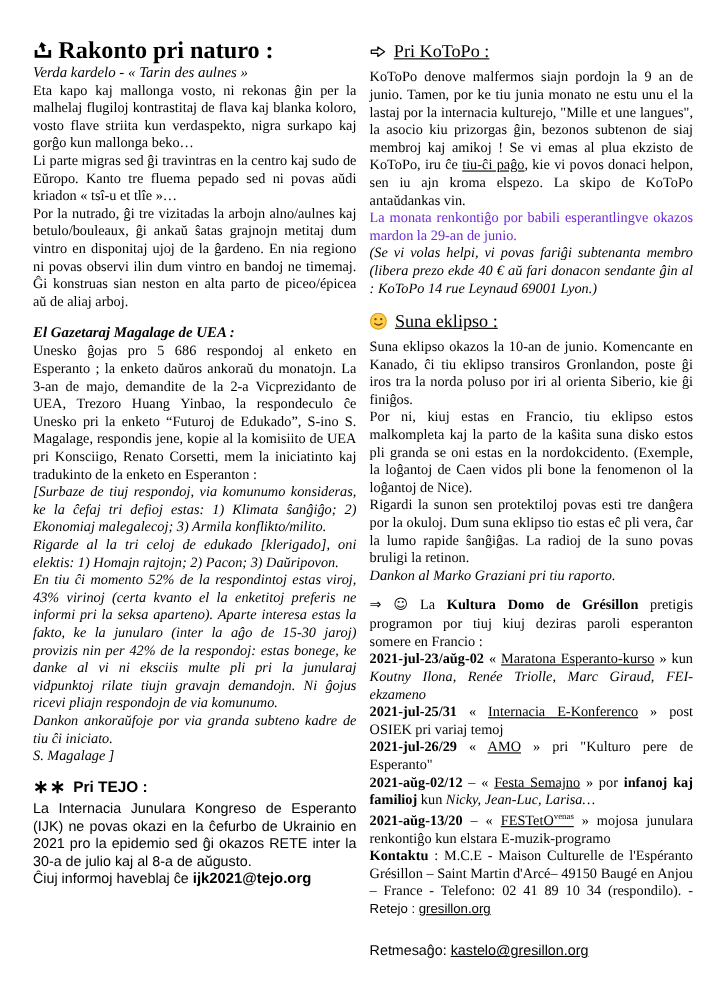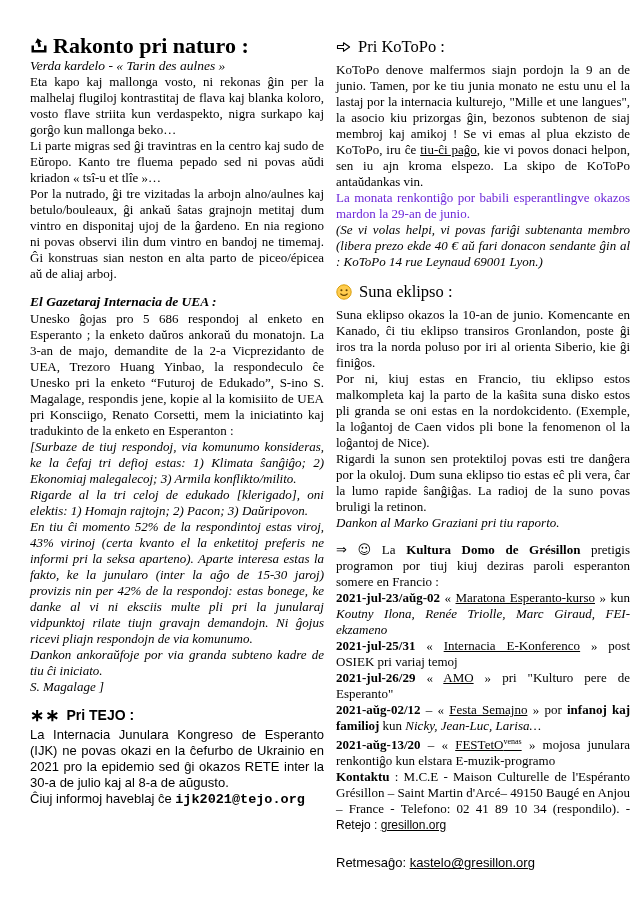--- a/index.html
+++ b/index.html
@@ -11,32 +11,32 @@
   .col-right { left:336px; }
 
   p.body { font-size:13px; line-height:16px; text-align:justify; }
   p.sub-italic { font-size:13.5px; line-height:17px; font-style:italic; }
   .italic { font-style:italic; }
   .maroon { color:#6d28d9; }
   .sans { font-family:"Liberation Sans", sans-serif; font-size:12.5px; line-height:17px; }
   .sans-small { font-family:"Liberation Sans", sans-serif; font-size:12px;margin-top:22px; }
 
   h2.h-nature { font-size:22px; font-weight:bold; line-height:20px; margin-bottom:1px; display:flex; align-items:center; gap:5px; }
-  h2.h-big { font-size:16.5px; font-weight:normal; line-height:22px; margin-bottom:4px; display:flex; align-items:center; gap:7px; }
+  h2.h-big { font-size:16.5px; font-weight:normal; line-height:22px; margin-bottom:4px; display:flex; align-items:center; gap:7px;text-decoration:underline; }
   h3.h-uea { font-size:13.5px; font-weight:bold; font-style:italic; line-height:17px; margin-bottom:1px; }
   h3.h-tejo { font-family:"Liberation Sans", sans-serif; font-size:14px; font-weight:bold; line-height:18px; margin-bottom:3px; display:flex; align-items:center; gap:6px; }
   .stars { font-size:17px; letter-spacing:1px; line-height:14px; position:relative; top:1px; }
 
   section.sec { margin-bottom:11px; }
   section.sec-last { margin-bottom:0; }
   .gap-top { margin-top:3px; }
 
   a.link { color:#000000; text-decoration:underline; cursor:pointer; }
   a.link sup { font-size:8px; }
-  .email { font-weight:bold; font-family:Liberation Mono, monospace; font-size:13.5px; }
+  .email { font-weight:bold; font-family:Liberation Sans, sans-serif; font-size:13.5px; }
 
   .icon-box { display:inline-flex; flex:none; }
   .arrow-char { font-family:"DejaVu Sans", sans-serif; font-size:13px; }
   .smiley-char { font-family:"DejaVu Sans", sans-serif; font-size:13px; }
 </style>
 </head>
 <body>
 
 <div class="page">
 
@@ -54,21 +54,21 @@
         </span>
         <span>Rakonto pri naturo :</span>
       </h2>
       <p class="sub-italic">Verda kardelo - « Tarin des aulnes »</p>
       <p class="body">Eta kapo kaj mallonga vosto, ni rekonas ĝin per la malhelaj flugiloj kontrastitaj de flava kaj blanka koloro, vosto flave striita kun verdaspekto, nigra surkapo kaj gorĝo kun mallonga beko…</p>
       <p class="body">Li parte migras sed ĝi travintras en la centro kaj sudo de Eŭropo. Kanto tre fluema pepado sed ni povas aŭdi kriadon « tsî-u et tlîe »…</p>
       <p class="body">Por la nutrado, ĝi tre vizitadas la arbojn alno/aulnes kaj betulo/bouleaux, ĝi ankaŭ ŝatas grajnojn metitaj dum vintro en disponitaj ujoj de la ĝardeno. En nia regiono ni povas observi ilin dum vintro en bandoj ne timemaj. Ĝi konstruas sian neston en alta parto de piceo/épicea aŭ de aliaj arboj.</p>
     </section>
 
     <section class="sec">
-      <h3 class="h-uea">El Gazetaraj Internacia de UEA :</h3>
+      <h3 class="h-uea">El Gazetaraj Magalage de UEA :</h3>
       <p class="body">Unesko ĝojas pro 5 686 respondoj al enketo en Esperanto ; la enketo daŭros ankoraŭ du monatojn. La 3-an de majo, demandite de la 2-a Vicprezidanto de UEA, Trezoro Huang Yinbao, la respondeculo ĉe Unesko pri la enketo “Futuroj de Edukado”, S-ino S. Magalage, respondis jene, kopie al la komisiito de UEA pri Konsciigo, Renato Corsetti, mem la iniciatinto kaj tradukinto de la enketo en Esperanton :</p>
       <p class="body italic">[Surbaze de tiuj respondoj, via komunumo konsideras, ke la ĉefaj tri defioj estas: 1) Klimata ŝanĝiĝo; 2) Ekonomiaj malegalecoj; 3) Armila konflikto/milito.</p>
       <p class="body italic">Rigarde al la tri celoj de edukado [klerigado], oni elektis: 1) Homajn rajtojn; 2) Pacon; 3) Daŭripovon.</p>
       <p class="body italic">En tiu ĉi momento 52% de la respondintoj estas viroj, 43% virinoj (certa kvanto el la enketitoj preferis ne informi pri la seksa aparteno). Aparte interesa estas la fakto, ke la junularo (inter la aĝo de 15-30 jaroj) provizis nin per 42% de la respondoj: estas bonege, ke danke al vi ni eksciis multe pli pri la junularaj vidpunktoj rilate tiujn gravajn demandojn. Ni ĝojus ricevi pliajn respondojn de via komunumo.</p>
       <p class="body italic">Dankon ankoraŭfoje por via granda subteno kadre de tiu ĉi iniciato.</p>
       <p class="body italic">S. Magalage ]</p>
     </section>
 
     <section class="sec sec-last gap-top">
       <h3 class="h-tejo">

